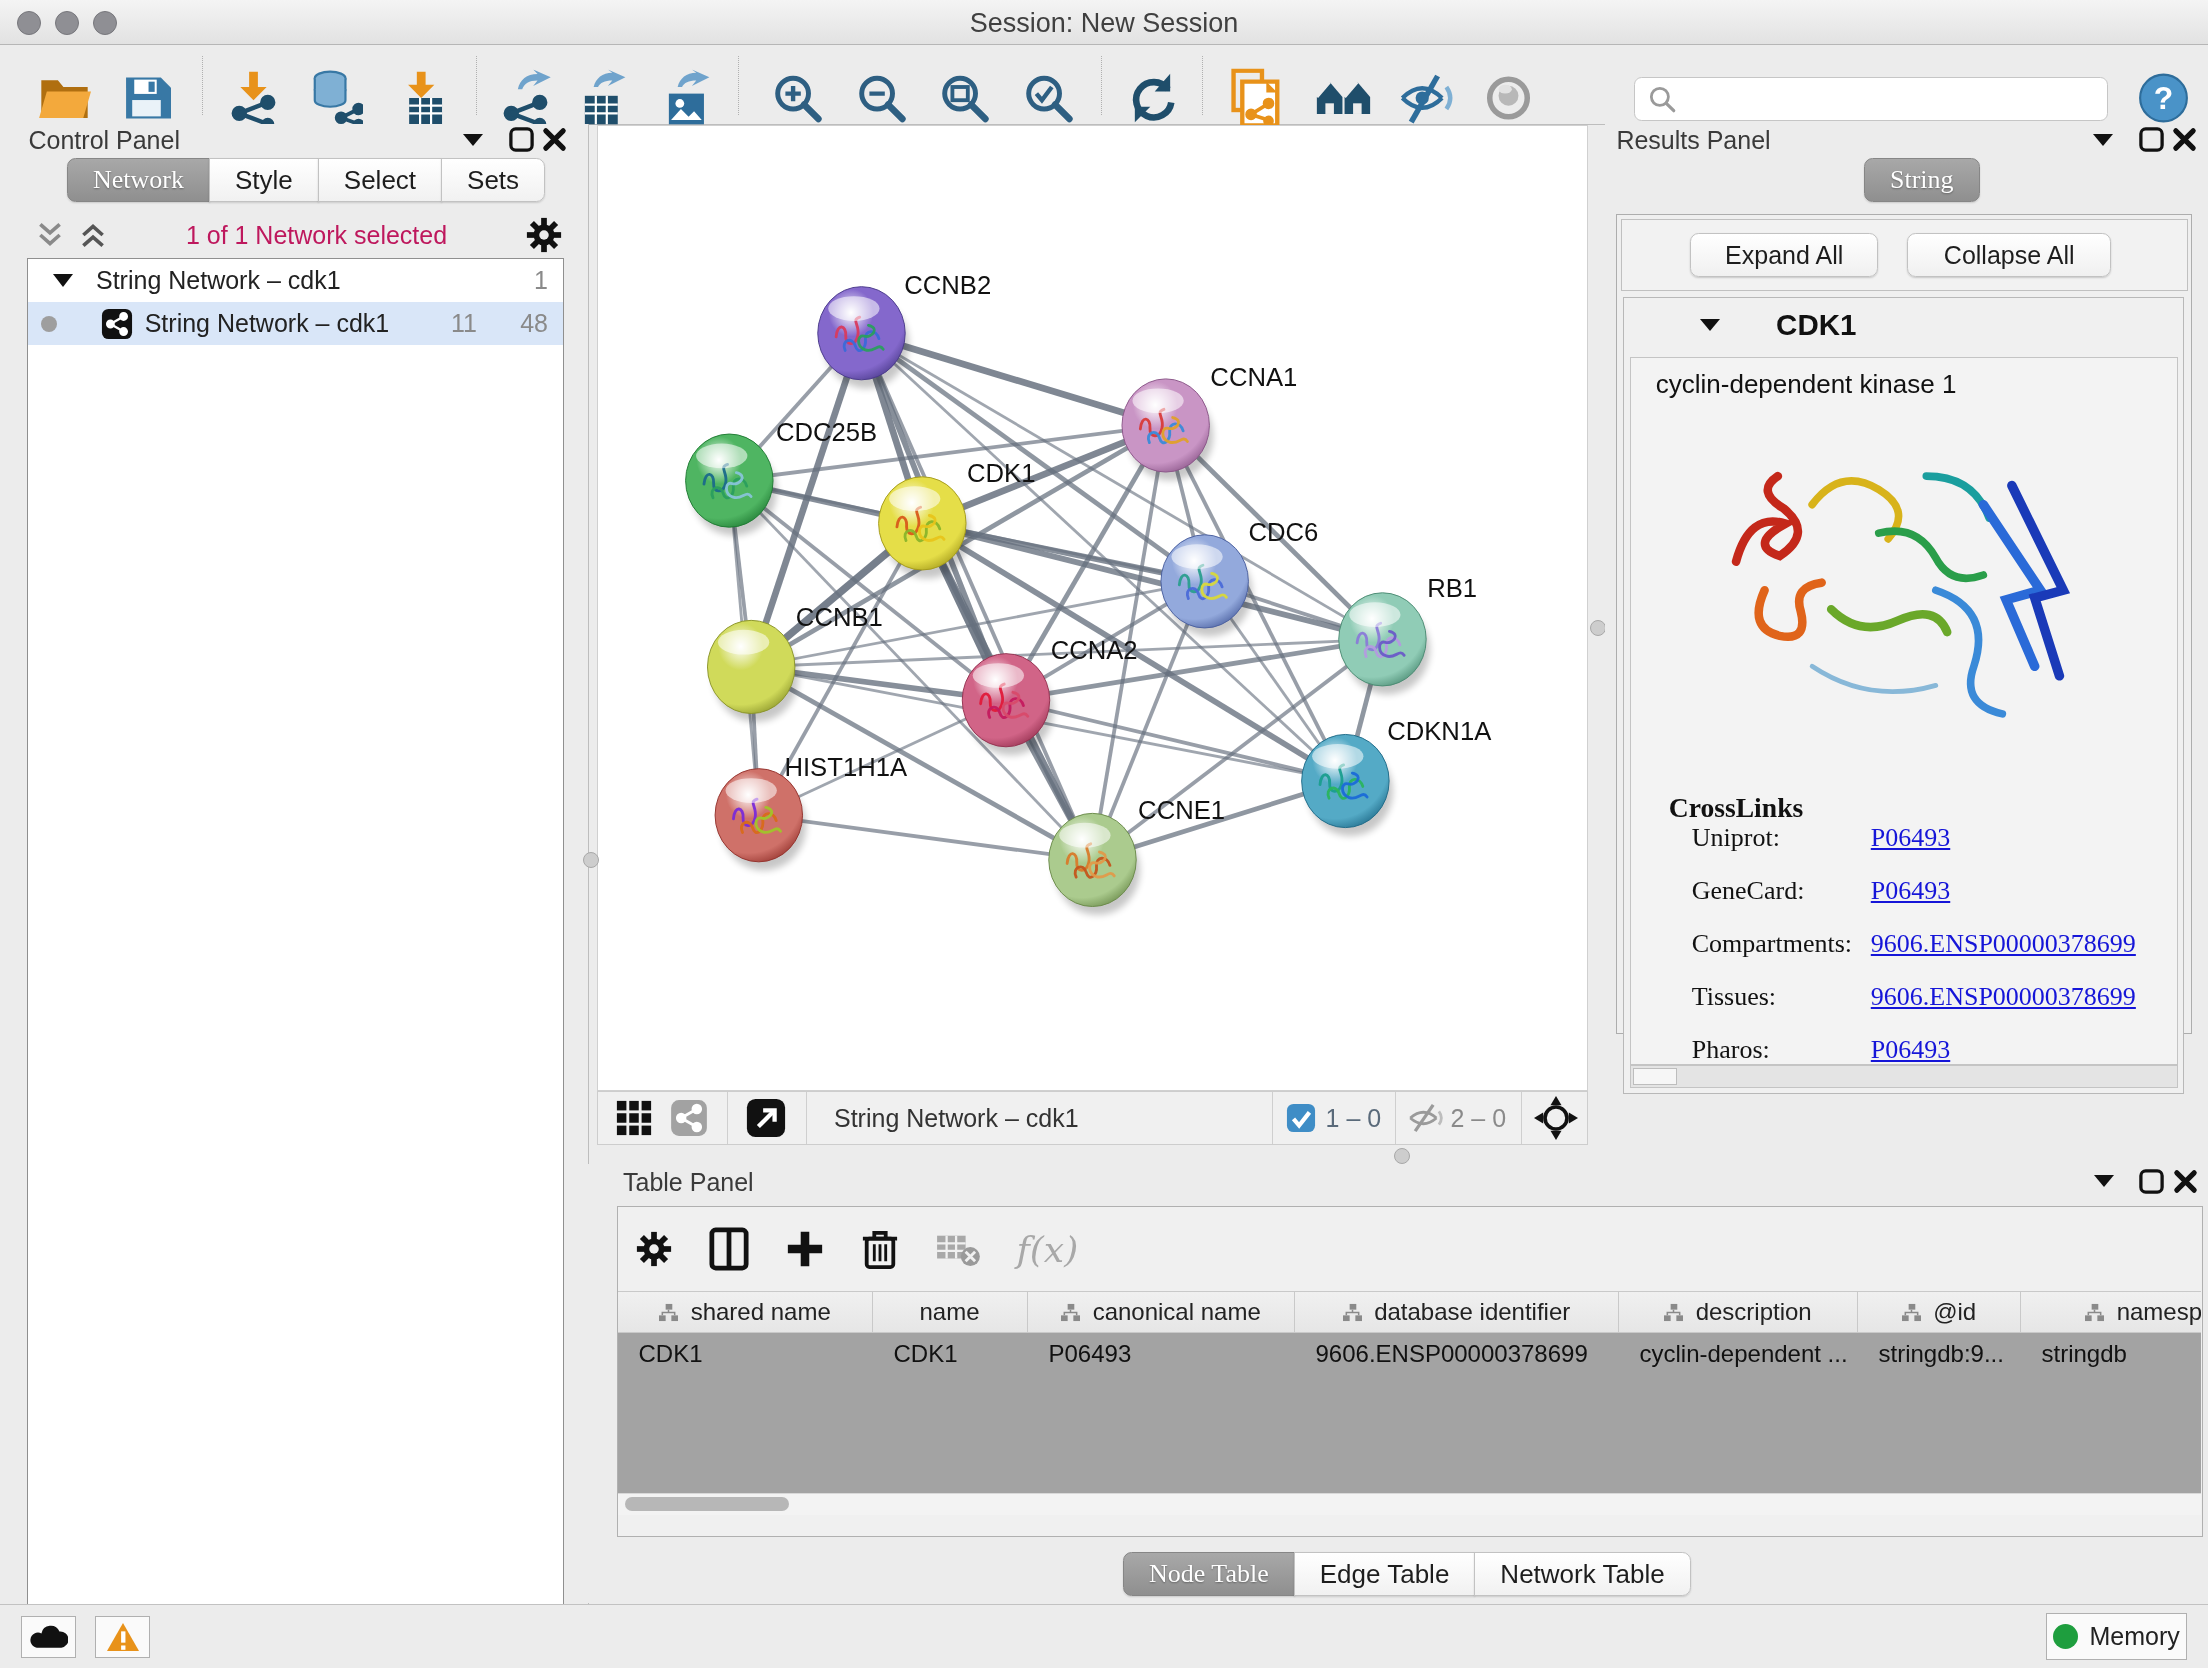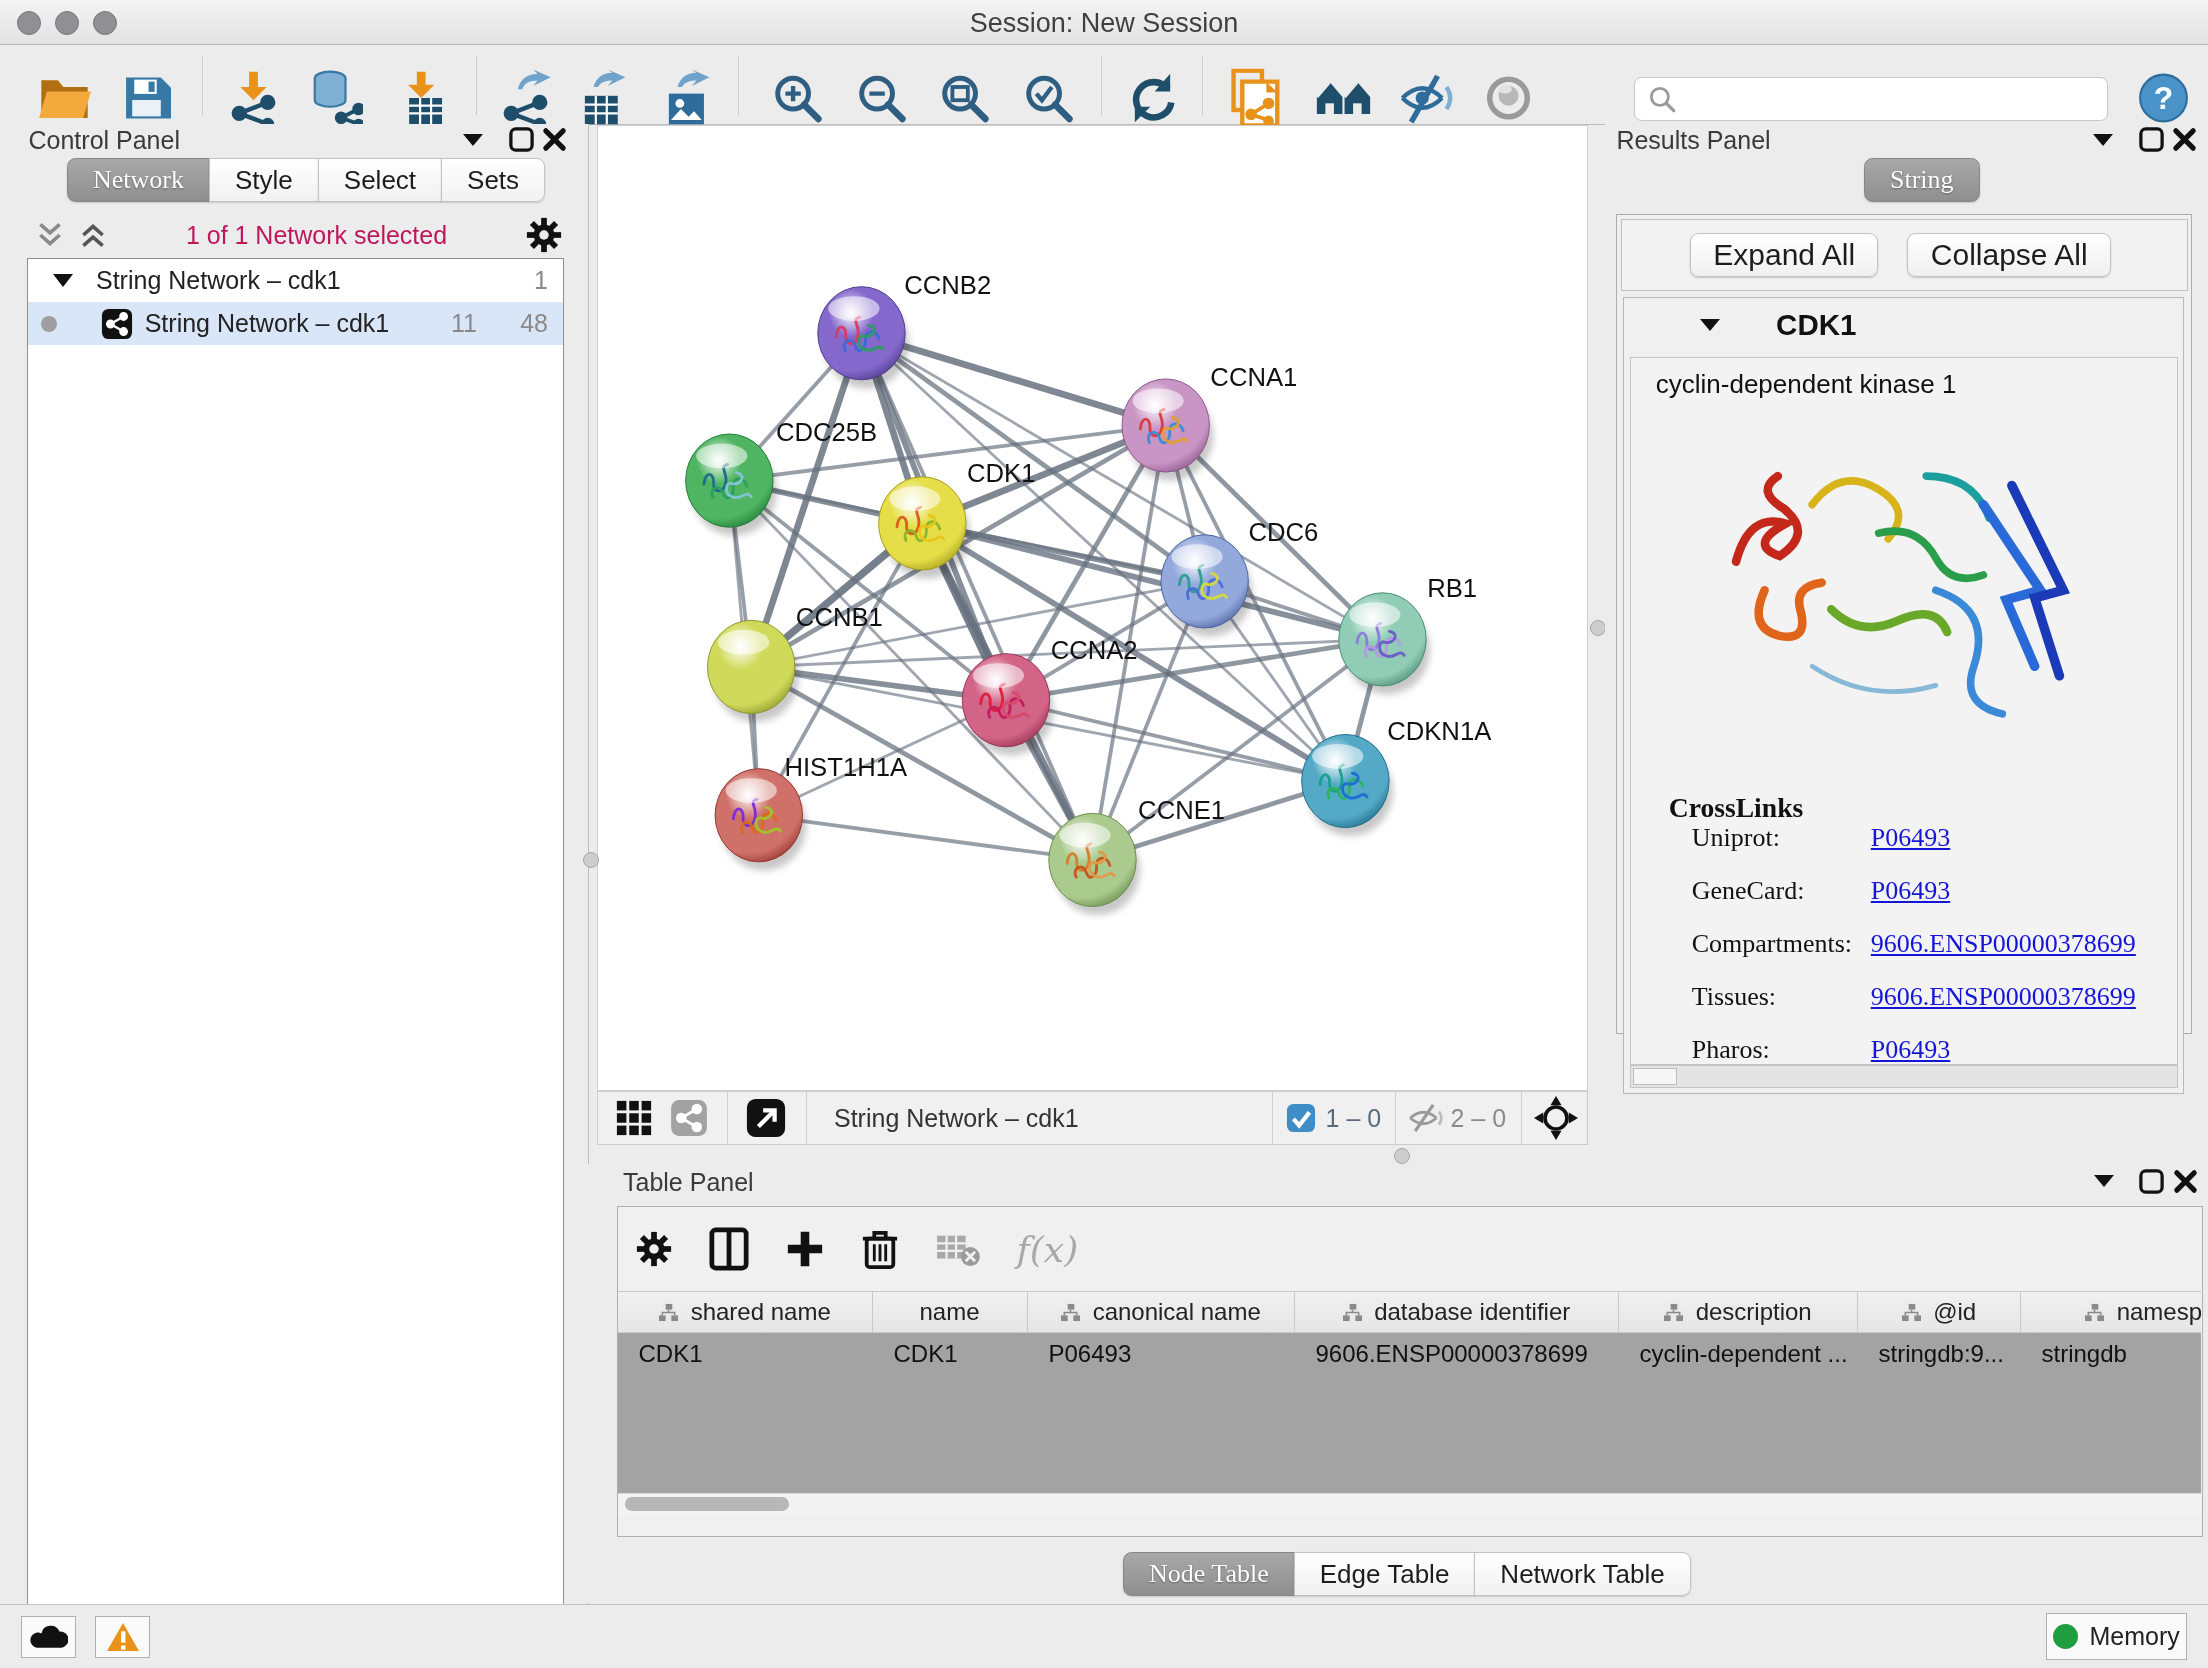--- a/index.html
+++ b/index.html
@@ -47,21 +47,21 @@
     border:1px solid #d0d0d0;box-sizing:border-box;}
   .net-status{position:absolute;left:597px;top:1091px;width:991px;height:54px;background:#f0f0f0;
     border:1px solid #cdcdcd;box-sizing:border-box;display:flex;align-items:center;}
   .ns-sep{width:0;height:100%;border-left:1px solid #cfcfcf;}
   .splitdot{position:absolute;width:14.3px;height:14.3px;border-radius:50%;background:#cdcdcd;border:1px solid #a8a8a8;}
   
   .results-panel{position:absolute;left:1605px;top:124px;width:603px;height:1480px;background:#ececec;}
   .res-box{position:absolute;left:11.4px;top:90px;width:574px;height:818px;background:#efefef;
     border:1.9px solid #adadad;}
   .btn{background:linear-gradient(#ffffff,#f0f0f0);border:1px solid #c2c2c2;border-radius:8.6px;
-    font-size:30px;color:#1d1d1d;height:42px;display:inline-flex;align-items:center;justify-content:center;
+    font-size:25px;color:#1d1d1d;height:42px;display:inline-flex;align-items:center;justify-content:center;
     box-shadow:0 1px 1.9px rgba(0,0,0,.18);}
   .cdk-box{position:absolute;left:5.7px;top:82px;width:559px;height:795px;border:1px solid #b8b8b8;background:#f0f0f0;}
   .cdk-inner{position:absolute;left:5.7px;top:59px;width:546px;height:706px;border:1px solid #c4c4c4;background:#f3f3f3;overflow:hidden;}
   .serif{font-family:"Liberation Serif","DejaVu Serif",serif;}
   .xlink{color:#1515d8;text-decoration:underline;}
   .xl-row{display:flex;font-size:26px;margin:9.5px 0 23px 0;}
   .xl-label{width:179px;color:#111;}
   .res-scroll{position:absolute;left:5.7px;top:767px;width:546px;height:21px;background:#e4e4e4;border:1px solid #c4c4c4;}
   .res-thumb{position:absolute;left:1.9px;top:1.9px;width:42px;height:15px;background:#f6f6f6;border:1px solid #bdbdbd;}
   

